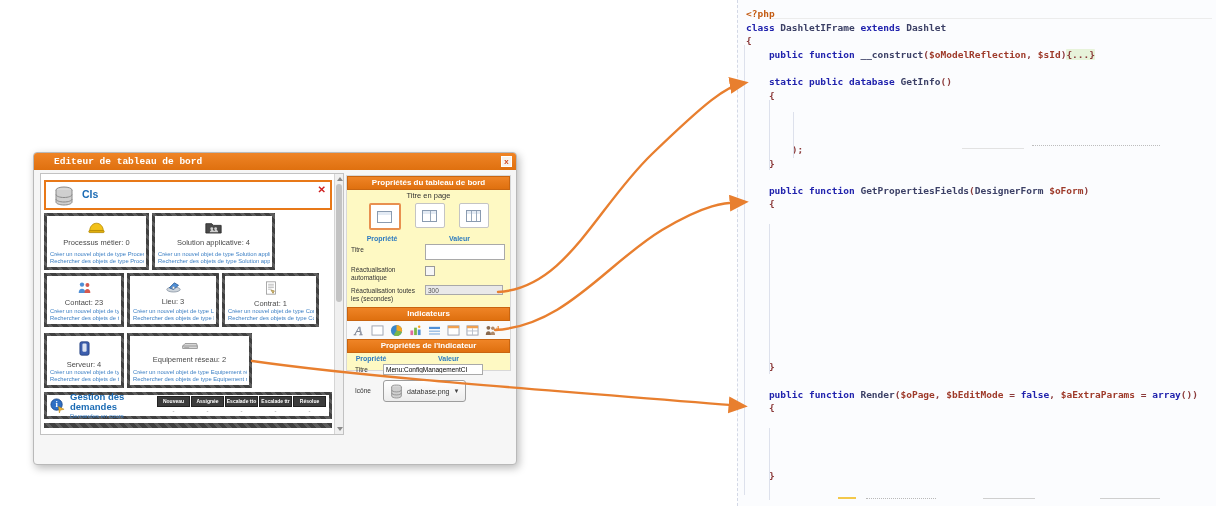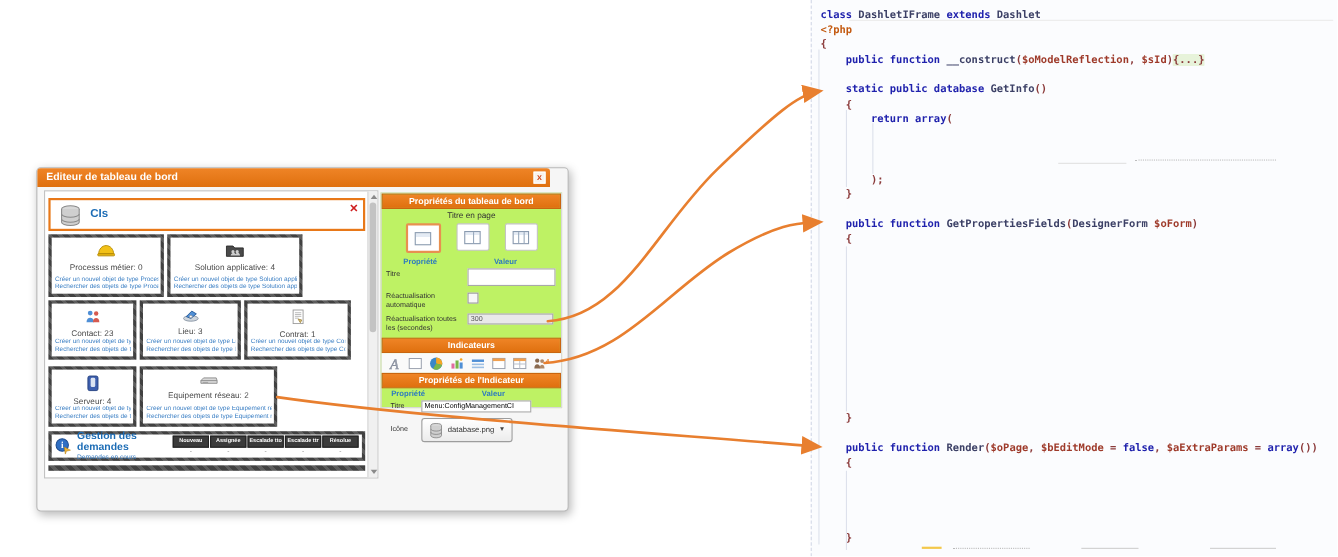--- a/index.html
+++ b/index.html
@@ -3,24 +3,24 @@
 <meta charset="utf-8">
 <style>
   html,body{margin:0;padding:0;background:#fff;}
   .stage{position:relative;width:1216px;height:506px;overflow:hidden;
          font-family:"Liberation Sans",sans-serif;background:#fff;}
 
   
   .dialog{position:absolute;left:33px;top:152px;width:482px;height:311px;
           background:#f6f6f6;border:1px solid #b9b9b9;border-radius:4px;
           box-shadow:2px 3px 9px rgba(0,0,0,.28);z-index:10;}
-  .titlebar{position:absolute;left:0;top:0;right:16px;height:17px;
+  .titlebar{position:absolute;left:0;top:0;right:0;height:17px;
             background:linear-gradient(#ef8426,#df700f);
             border-radius:3px 3px 0 0;color:#fff;font-size:9.5px;font-weight:bold;
-            line-height:17px;padding-left:8px;box-sizing:border-box;}
+            line-height:17px;padding-left:20px;box-sizing:border-box;font-family:Liberation Mono, monospace;}
   .closebtn{position:absolute;right:4px;top:3px;width:11px;height:11px;background:#f7f3ee;
             border:1px solid #fff;box-sizing:border-box;color:#d2491f;font-size:8px;
             font-weight:bold;line-height:9px;text-align:center;cursor:pointer;}
 
   
   .preview{position:absolute;left:6px;top:20px;width:304px;height:262px;background:#fff;
            border:1px solid #c2c2c2;box-sizing:border-box;}
   .vscroll{position:absolute;right:0;top:0;width:9px;height:100%;background:#f0f0f0;
            border-left:1px solid #d5d5d5;box-sizing:border-box;}
   .vthumb{position:absolute;left:1px;top:10px;width:6px;height:118px;background:#c3c3c3;border-radius:3px;}
@@ -49,21 +49,21 @@
   .glink{color:#3b7fc4;font-size:6px;line-height:8px;cursor:pointer;}
   .gtable{margin-left:auto;display:flex;gap:1px;}
   .gcol{width:33px;text-align:center;}
   .ghead{background:#3b3b3b;color:#fff;font-size:5px;font-weight:bold;line-height:9px;height:9px;
          white-space:nowrap;overflow:hidden;border:1px solid #222;}
   .gval{color:#888;font-size:6px;line-height:8px;}
   .partialbar{position:absolute;left:3px;top:249px;width:288px;height:5px;
               background:repeating-linear-gradient(45deg,#414141 0 4px,#5d5d5d 4px 7px);}
 
   
-  .props{position:absolute;left:312px;top:22px;width:165px;height:196px;background:#bef264;
+  .props{position:absolute;left:312px;top:22px;width:165px;height:196px;background:#fef9c3;
          border:1px solid #d8d8d8;box-sizing:border-box;}
   .ohead{background:linear-gradient(#ef8426,#df700f);color:#fff;font-weight:bold;font-size:8px;
          text-align:center;line-height:12px;height:12px;border:1px solid #c96510;margin:0 0 0 0;}
   .mise{font-size:7.5px;color:#333;text-align:center;line-height:11px;}
   .layrow{display:flex;justify-content:center;gap:14px;padding:2px 0 4px 0;}
   .layopt{width:28px;height:23px;background:#fff;border:1px solid #c4c4c4;border-radius:2px;
           display:flex;align-items:center;justify-content:center;cursor:pointer;}
   .layopt.sel{border:2px solid #e89050;}
   .mini{width:15px;height:12px;border:1px solid #8a9bb0;box-sizing:border-box;background:linear-gradient(#e4ebf4 0 3px,#fff 3px);position:relative;}
   .mini i{position:absolute;top:0;bottom:0;width:1px;background:#9aaabd;}
@@ -430,28 +430,27 @@
           <span class="droplab">database.png</span>
           <span class="caret">▼</span>
         </span>
       </div>
     </div>
 
   </div>
 
   <div class="codepanel">
     <div id="code-lines">
+        <div class="cl"><span class="php">&lt;?php</span></div>
         <div class="cl"><span class="kw">class </span><span class="id">DashletIFrame </span><span class="kw">extends </span><span class="id">Dashlet</span></div>
-        <div class="cl"><span class="php">&lt;?php</span></div>
         <div class="cl"><span class="pun">{</span></div>
         <div class="cl"><span class="pln">    </span><span class="kw">public function </span><span class="id">__construct</span><span class="pun">(</span><span class="var">$oModelReflection</span><span class="pun">, </span><span class="var">$sId</span><span class="pun">)</span><span class="hl">{...}</span></div>
         <div class="cl">&nbsp;</div>
         <div class="cl"><span class="pln">    </span><span class="kw">static public database </span><span class="id">GetInfo</span><span class="pun">()</span></div>
         <div class="cl"><span class="pln">    </span><span class="pun">{</span></div>
-        <div class="cl"><span class="pln">        </span><span class="kw">return array</span><span class="pun">(</span></div>
         <div class="cl">&nbsp;</div>
         <div class="cl">&nbsp;</div>
         <div class="cl">&nbsp;</div>
         <div class="cl"><span class="pln">        </span><span class="pun">);</span></div>
         <div class="cl"><span class="pln">    </span><span class="pun">}</span></div>
         <div class="cl">&nbsp;</div>
         <div class="cl"><span class="pln">    </span><span class="kw">public function </span><span class="id">GetPropertiesFields</span><span class="pun">(</span><span class="id">DesignerForm </span><span class="var">$oForm</span><span class="pun">)</span></div>
         <div class="cl"><span class="pln">    </span><span class="pun">{</span></div>
         <div class="cl">&nbsp;</div>
         <div class="cl">&nbsp;</div>

